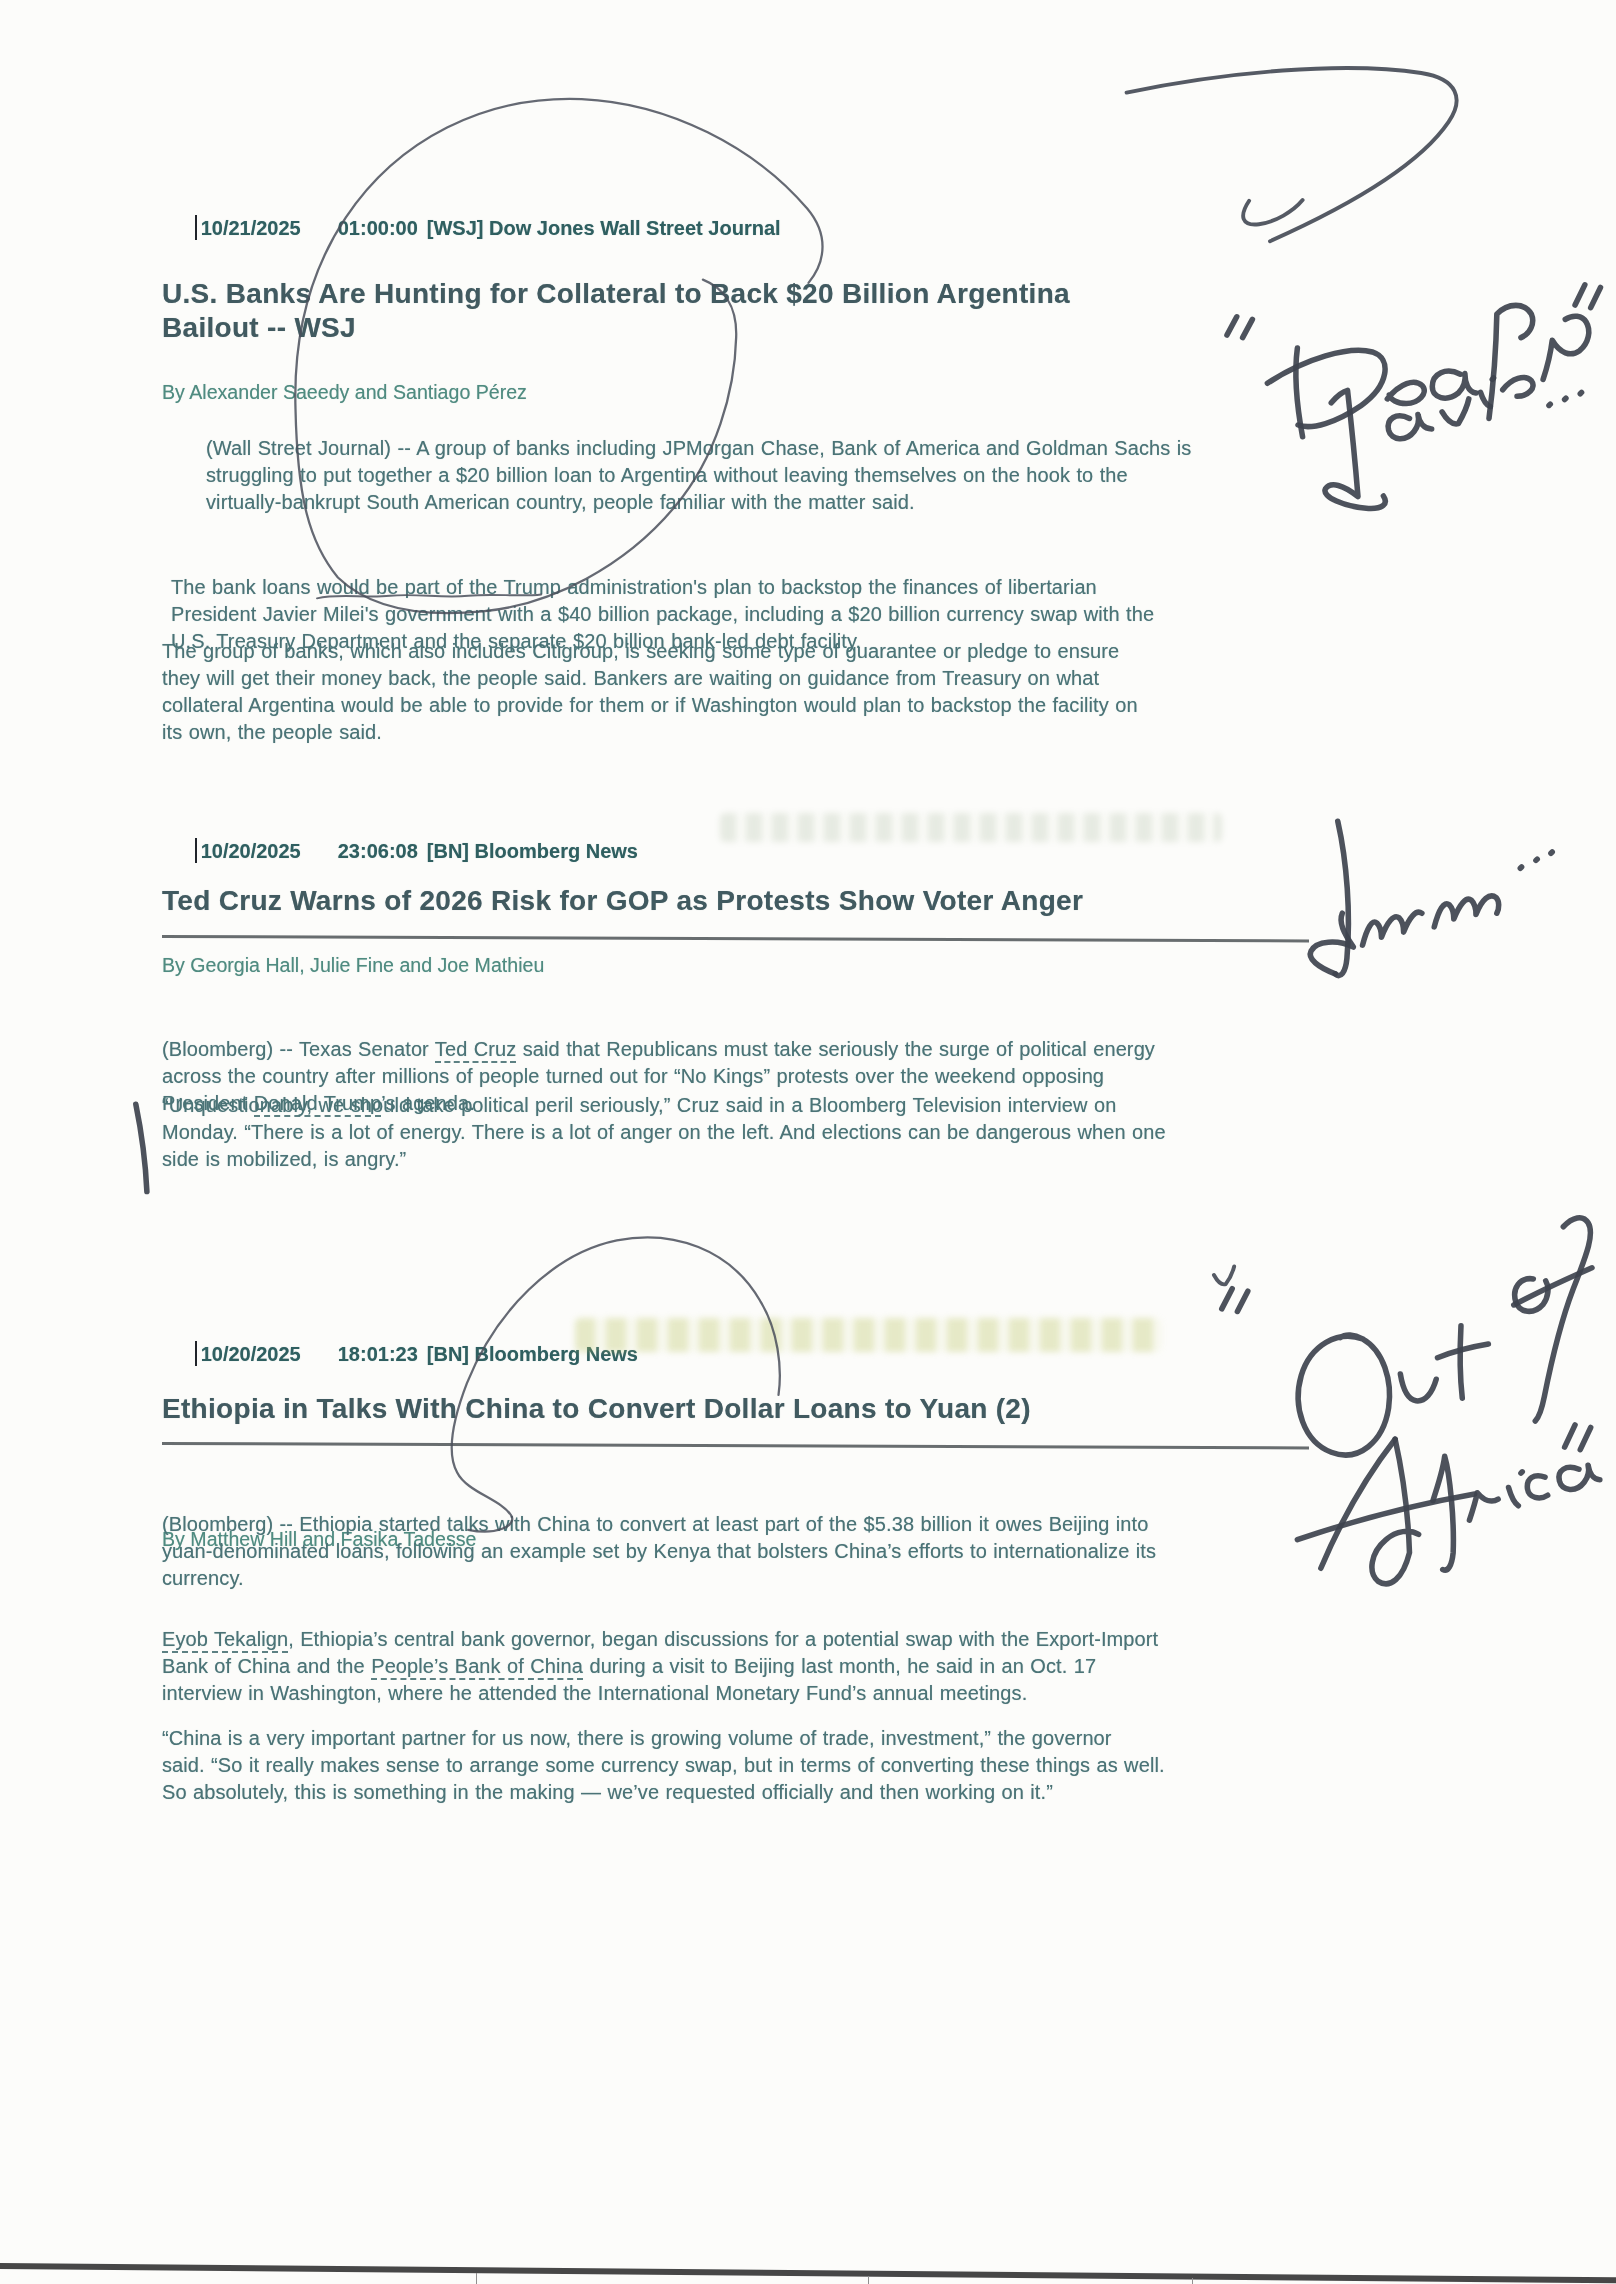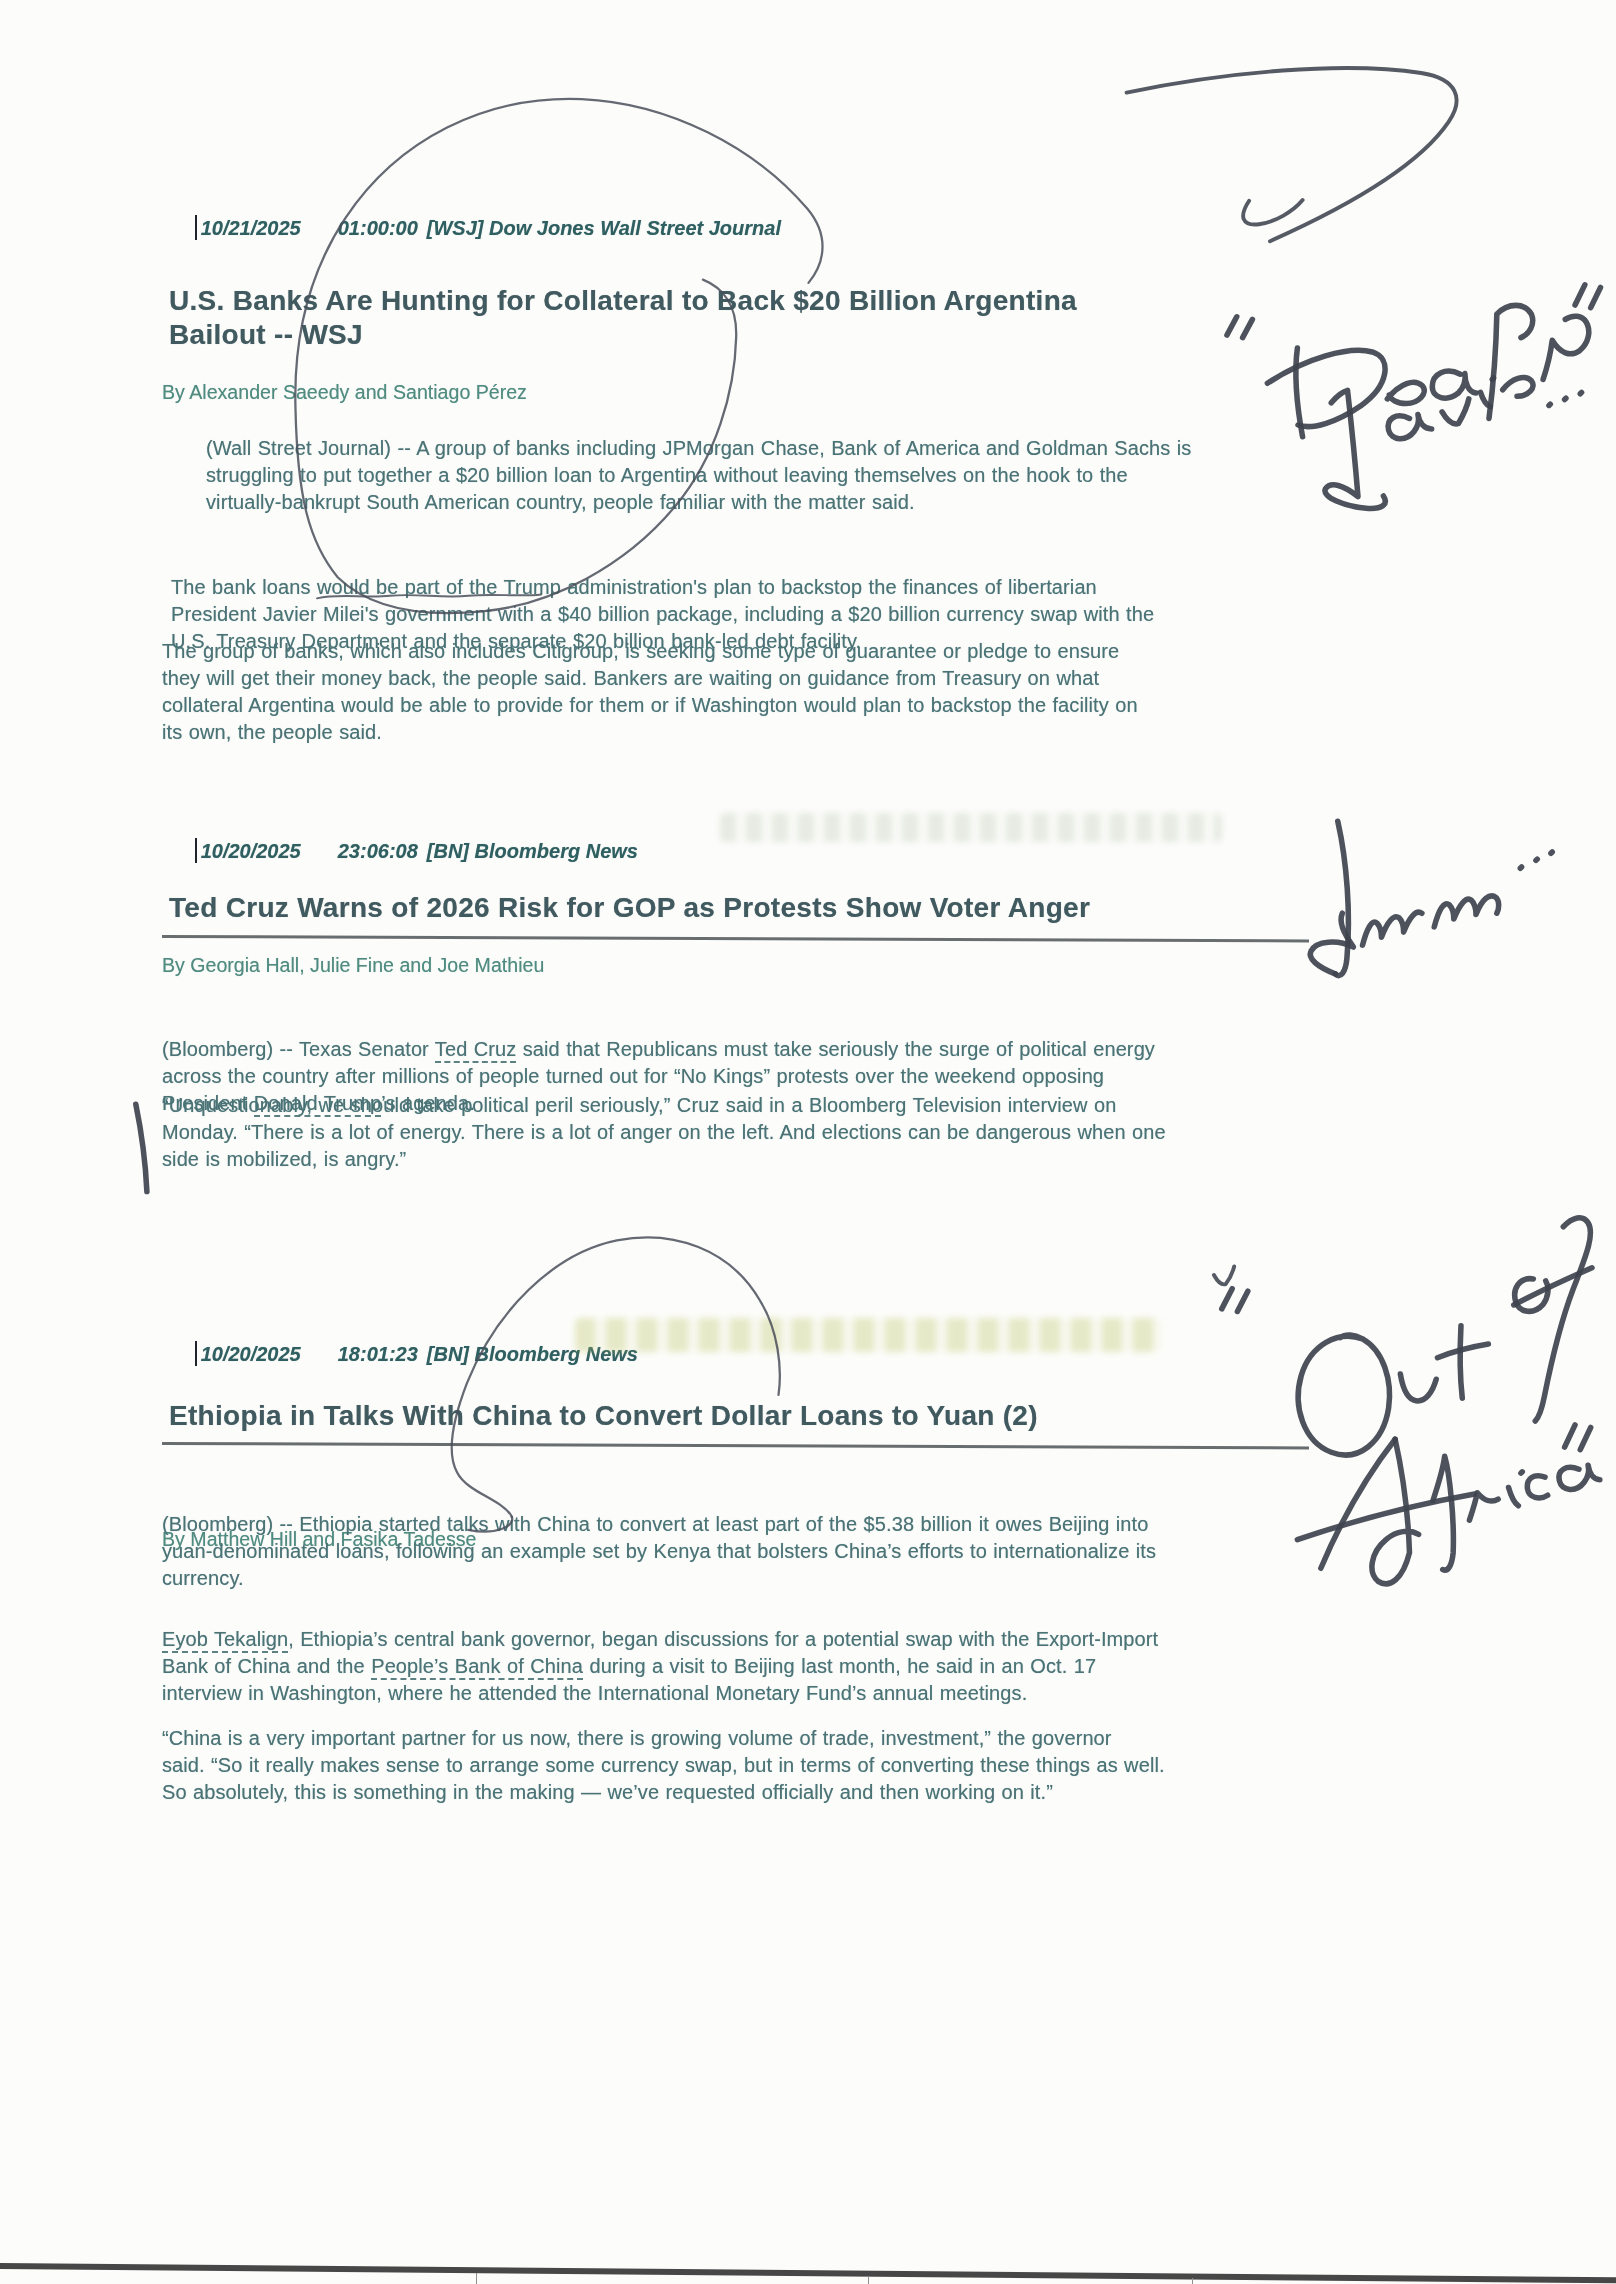--- a/index.html
+++ b/index.html
@@ -7,27 +7,26 @@
     position:relative;width:1617px;height:2284px;overflow:hidden;
     background:#fcfcfa;
     font-family:"Liberation Sans","DejaVu Sans",sans-serif;
   }
   .articles{position:absolute;inset:0;}
   .article{position:absolute;left:0;top:0;width:100%;height:0;}
   .dateline{
     position:absolute;left:162px;white-space:pre;
     font-size:20px;font-weight:700;color:#2f5f60;
     text-shadow:0 0 0.8px rgba(60,110,115,.5);
-    font-style:italic;
   }
   .cursor{display:inline-block;width:2px;height:25px;background:#20242a;margin-right:3.3px;vertical-align:-4.6px;}
   .t{margin-left:37px;}
   .s{margin-left:9px;}
   .headline{
-    position:absolute;left:162px;margin:7px;white-space:pre;
+    position:absolute;left:162px;margin:0;white-space:pre;
     font-size:28px;line-height:34px;font-weight:700;color:#415a60;letter-spacing:0.3px;
     text-shadow:0 0 0.7px rgba(40,70,80,.45);
   }
   .rule{
     position:absolute;left:162px;width:1147px;height:3.3px;margin:0;border:0;
     background:#4e5356;transform:rotate(0.22deg);transform-origin:left center;opacity:.85;
   }
   .byline{
     position:absolute;left:162px;white-space:pre;
     font-size:19.6px;color:#4f8b80;text-shadow:0 0 0.8px rgba(80,140,130,.5);

